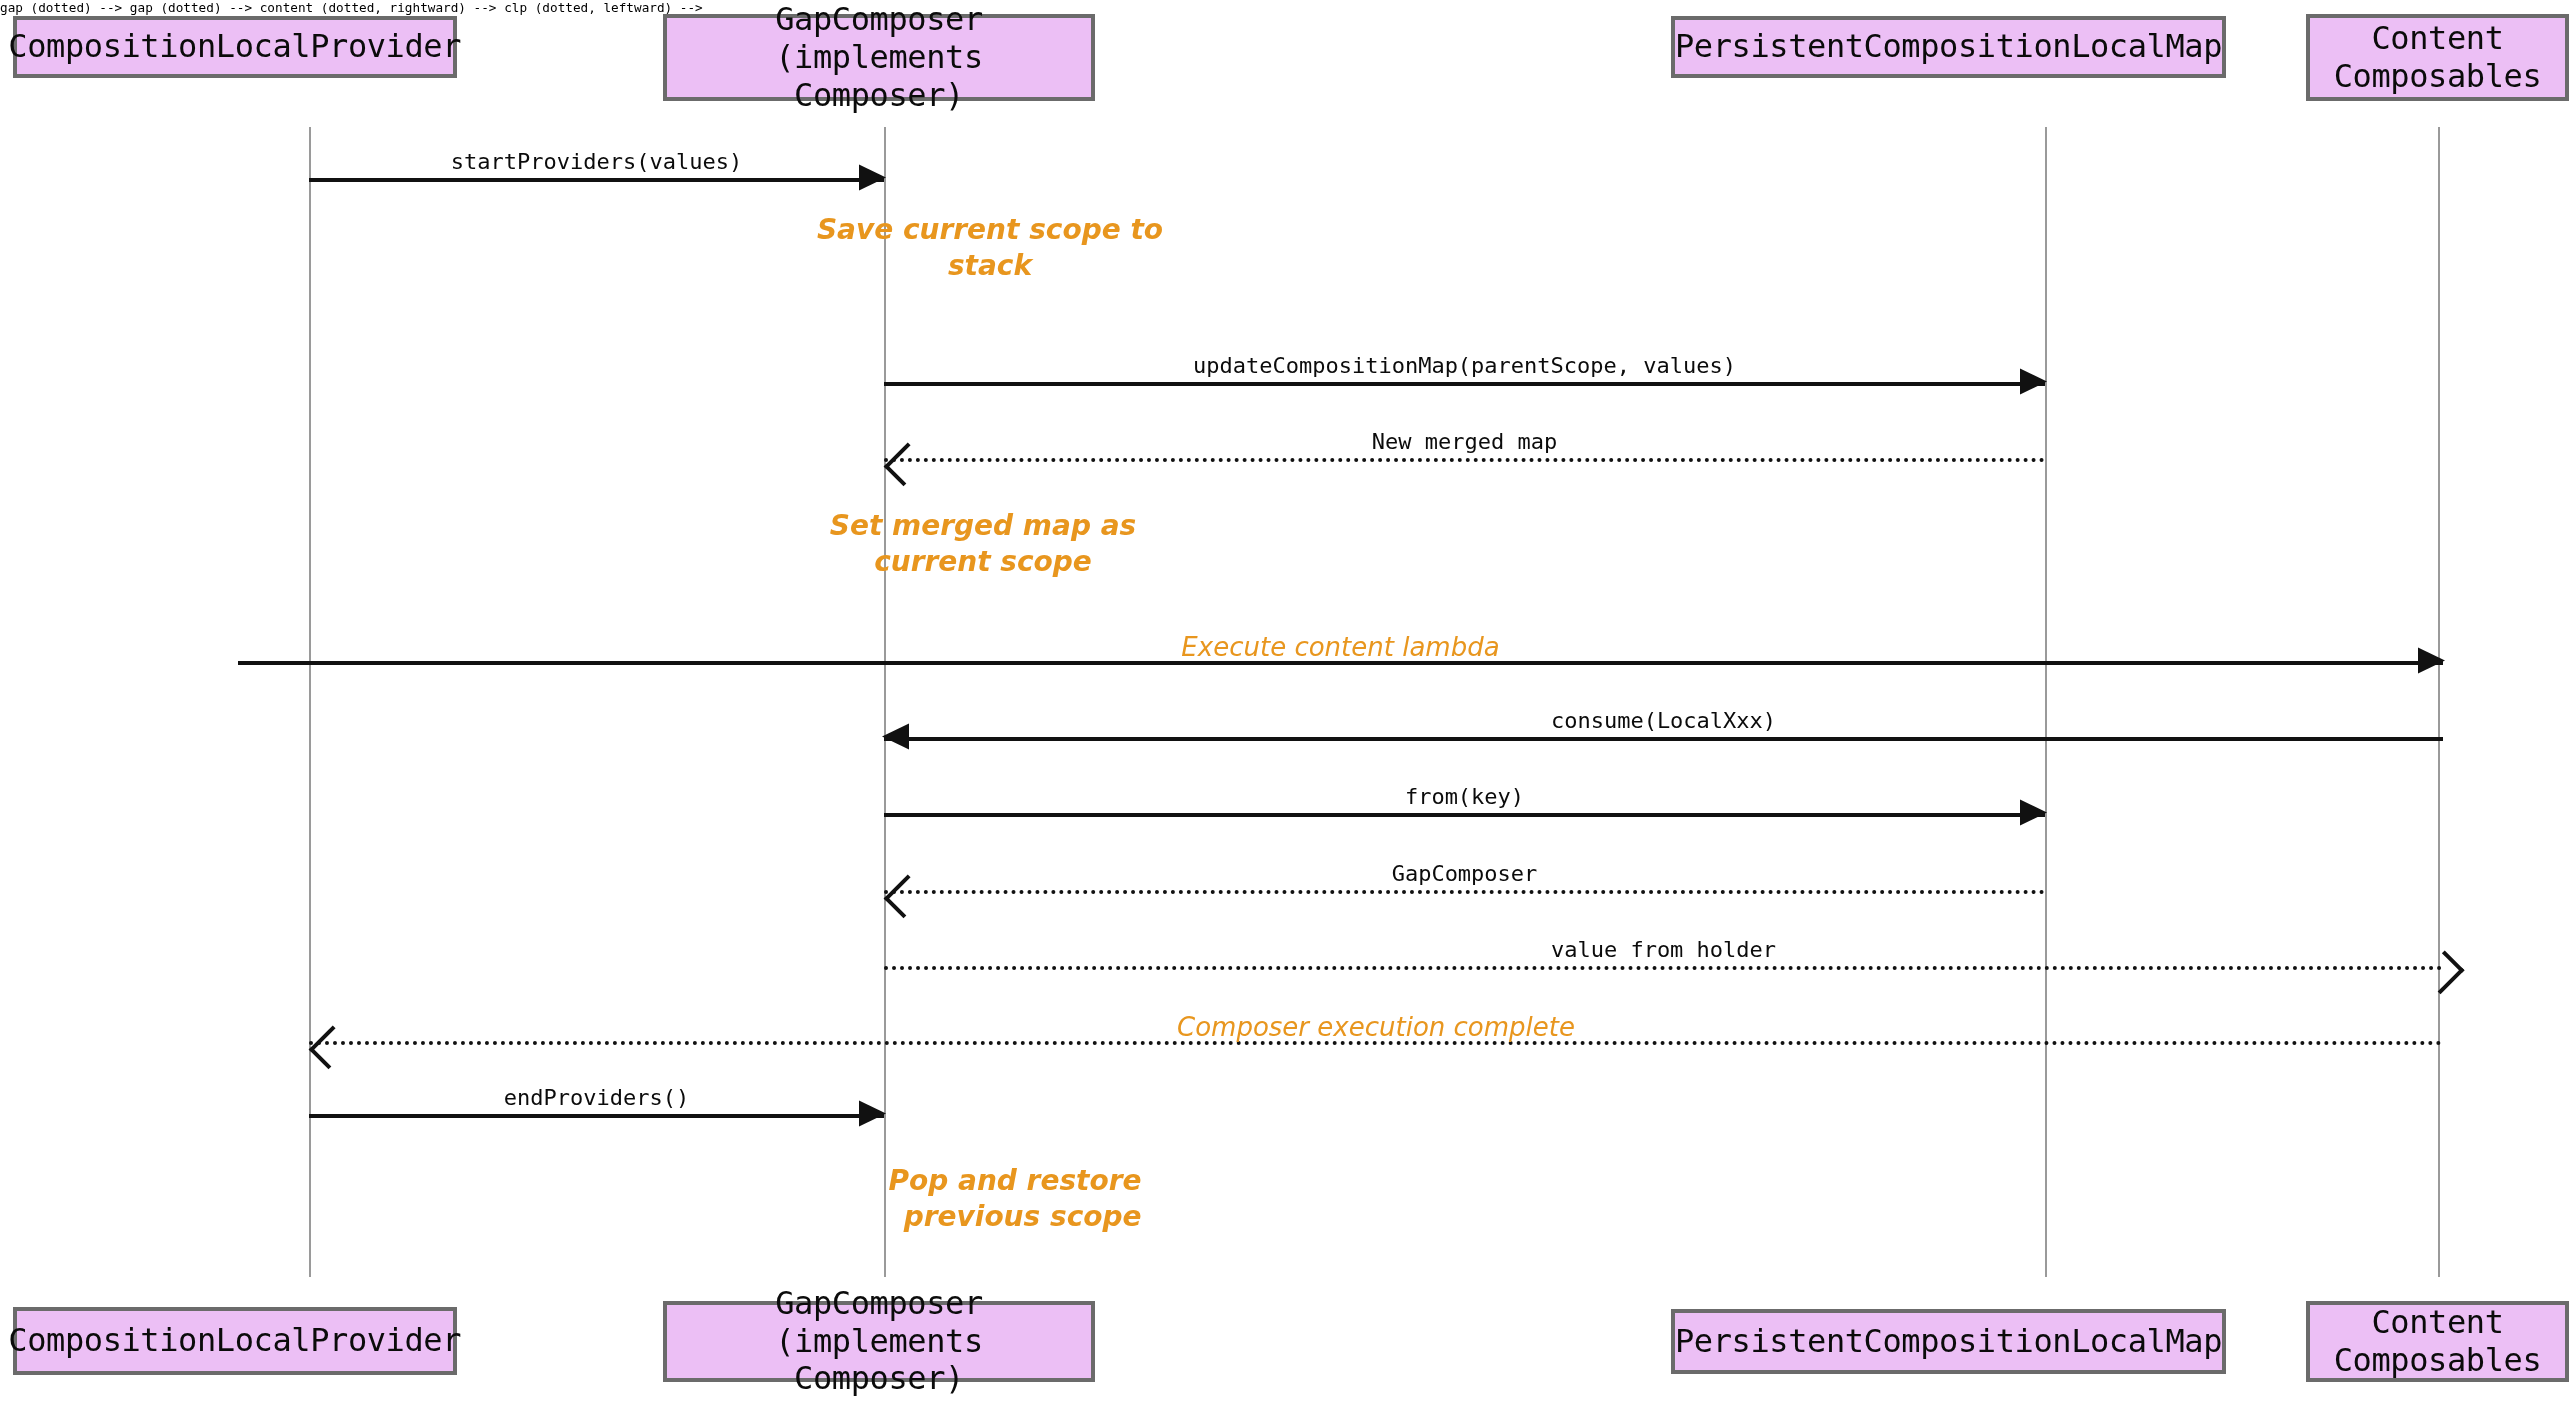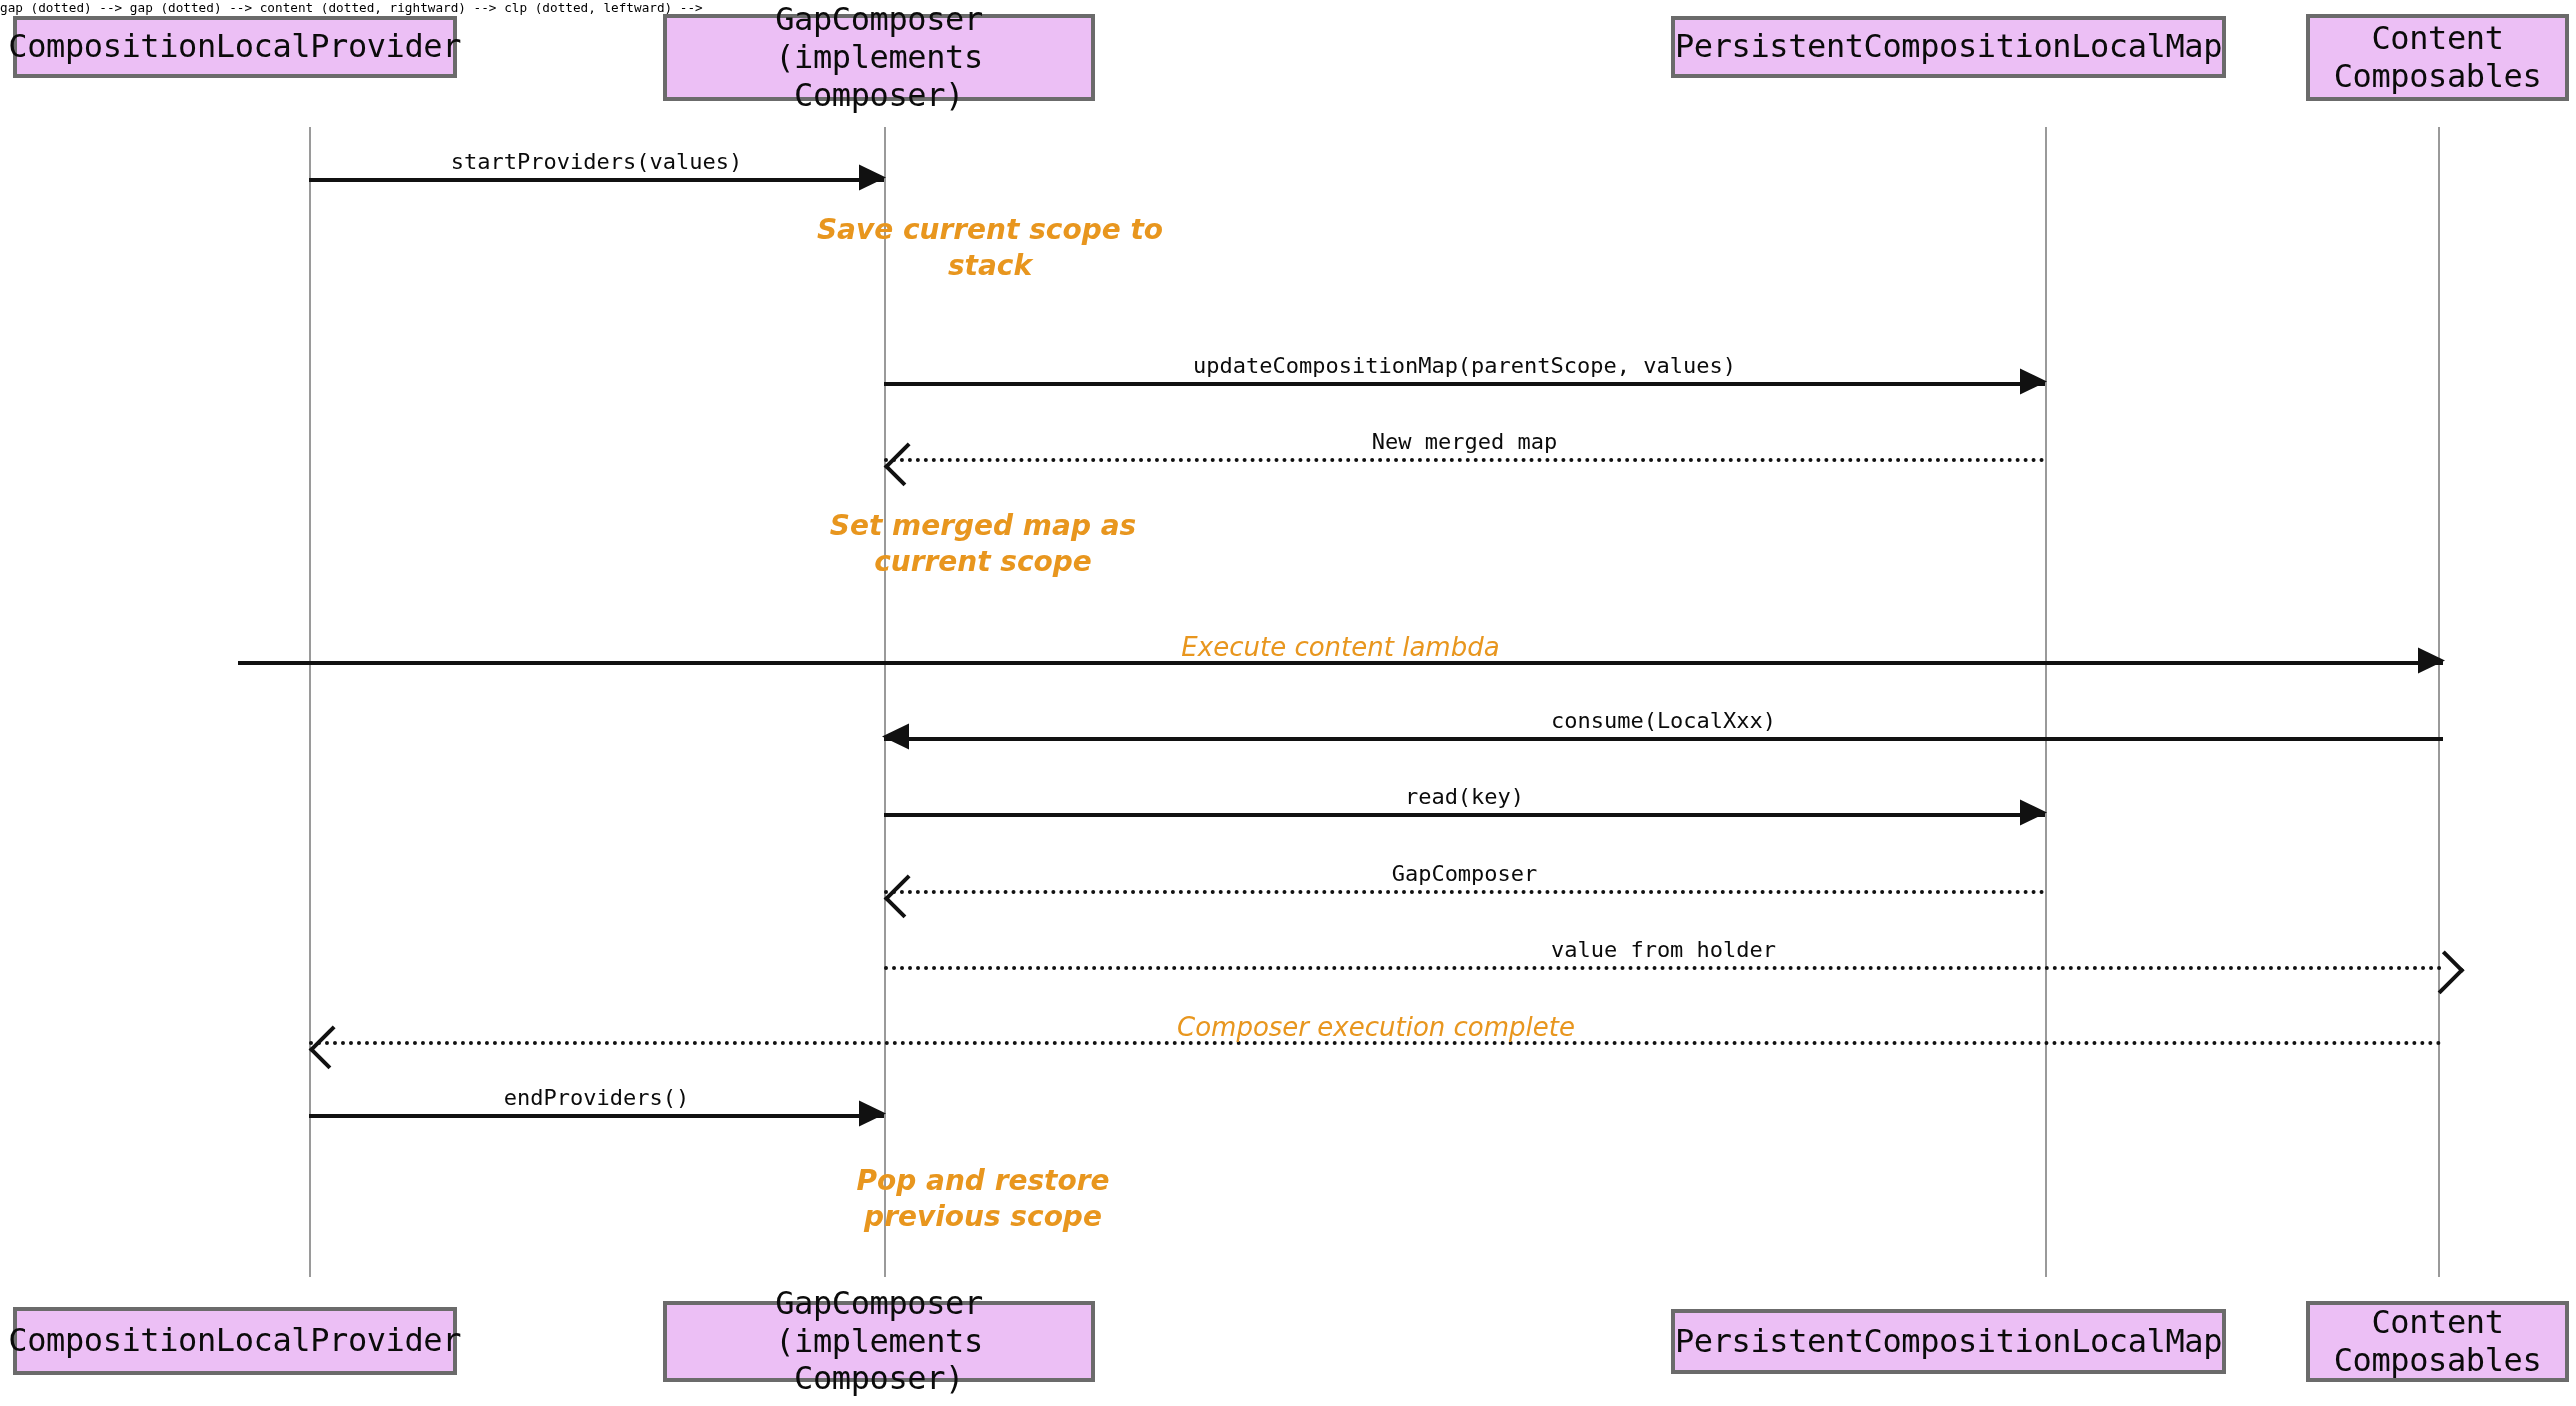--- a/index.html
+++ b/index.html
@@ -189,21 +189,21 @@
   <div class="msg" style="left:884px; top:737px; width:1559px;">
     <div class="line"></div>
     <div class="head solid-left"></div>
     <div class="label">consume(LocalXxx)</div>
   </div>
 
   
   <div class="msg" style="left:884px; top:813px; width:1161px;">
     <div class="line"></div>
     <div class="head solid-right"></div>
-    <div class="label">read(key)</div>
+    <div class="label">from(key)</div>
   </div>
 
    gap (dotted) --&gt;
   <div class="msg dotted" style="left:884px; top:890px; width:1161px;">
     <div class="line"></div>
     <div class="head open-left"></div>
     <div class="label">GapComposer</div>
   </div>
 
    content (dotted, rightward) --&gt;
@@ -221,21 +221,21 @@
   </div>
 
   
   <div class="msg" style="left:309px; top:1114px; width:575px;">
     <div class="line"></div>
     <div class="head solid-right"></div>
     <div class="label">endProviders()</div>
   </div>
 
   
-  <div class="note" style="left:983px; top:1163px; width:317px;">Pop and restore
+  <div class="note" style="left:983px; top:1163px; width:317px;text-align:right;">Pop and restore
 previous scope</div>
 
   
   <div class="actor-box" style="left:12.7px; top:1307px; width:444px; height:68px;">CompositionLocalProvider</div>
   <div class="actor-box" style="left:663px; top:1301px; width:432px; height:81px;">GapComposer (implements
 Composer)</div>
   <div class="actor-box" style="left:1671px; top:1309px; width:555px; height:65px;">PersistentCompositionLocalMap</div>
   <div class="actor-box" style="left:2306px; top:1301px; width:263px; height:81px;">Content
 Composables</div>
 

